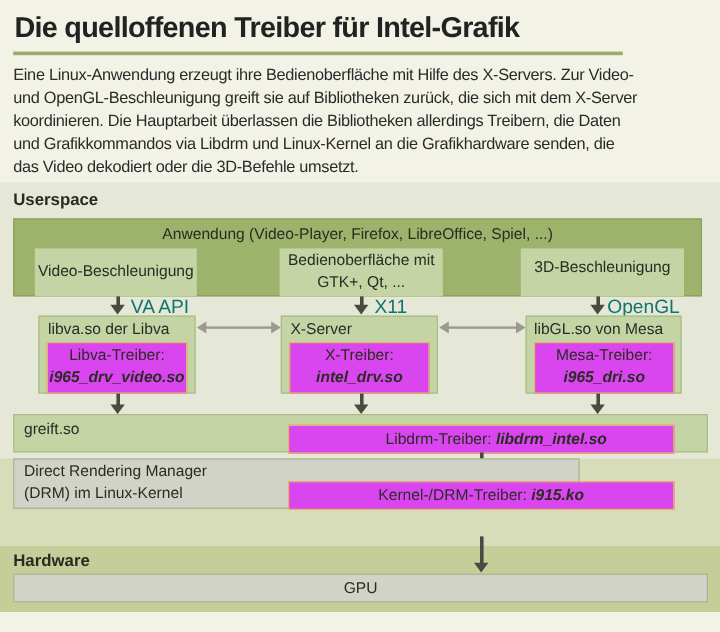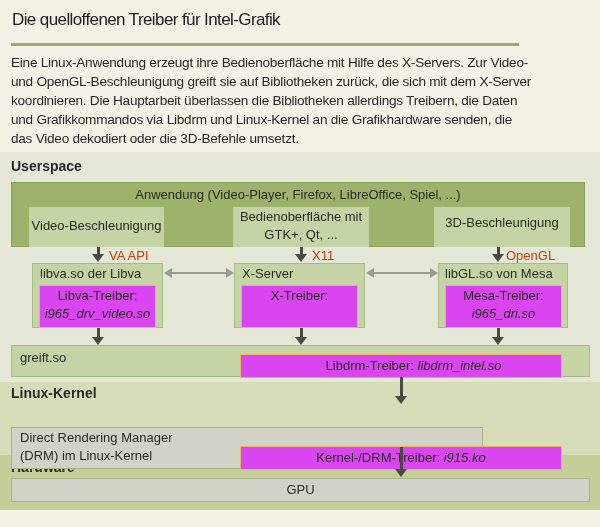--- a/index.html
+++ b/index.html
@@ -1,38 +1,38 @@
 <!DOCTYPE html>
 <html><head>
 <meta charset="utf-8">
 <style>
   html,body{margin:0;padding:0;}
   body{width:600px;height:527px;background:#f2f2e6;position:relative;overflow:hidden;
        font-family:"Liberation Sans","DejaVu Sans",sans-serif;color:#2b2b24;}
   .abs{position:absolute;box-sizing:border-box;}
-  .title{left:12px;top:10px;font-size:17px;font-weight:normal;letter-spacing:-0.6px;color:#222;}
+  .title{left:12px;top:10px;font-size:24px;font-weight:bold;letter-spacing:-0.6px;color:#222;}
   .rule{left:11px;top:43px;width:508px;height:3px;background:#9aae6a;}
   .intro{left:11px;top:53px;width:520px;font-size:13.6px;line-height:19px;letter-spacing:-0.25px;color:#2a2a2a;}
   .sec-user{left:0;top:152px;width:600px;height:230px;background:#e5e7d7;}
   .sec-kernel{left:0;top:382px;width:600px;height:73px;background:#d7ddb8;}
   .sec-hw{left:0;top:455px;width:600px;height:55px;background:#c5ce98;}
   .sec-label{font-size:14px;font-weight:bold;color:#2a2a22;}
   .box-app{left:11px;top:182px;width:574px;height:65px;background:#9db36b;border:1px solid #8aa05a;}
   .box-light{background:#c4d4a4;border:1px solid #a8bb84;}
   .box-orange{background:#d946ef;border:1px solid #e7b460;}
   .box-gray{background:#d2d3c8;border:1px solid #a8b388;}
   .ctext{font-size:13px;text-align:center;color:#2b2b24;}
   .ltext{font-size:13px;color:#2b2b24;}
-  .it{font-style:italic;}
+  .it{font-style:italic;font-weight:bold;}
   .arrow{width:0;height:0;border-left:6px solid transparent;border-right:6px solid transparent;border-top:8px solid #4a4a42;}
   .stem{background:#4a4a42;width:3px;}
   .harrow{height:2px;background:#9a9a92;}
   .ah-l{width:0;height:0;border-top:5px solid transparent;border-bottom:5px solid transparent;border-right:8px solid #9a9a92;}
   .ah-r{width:0;height:0;border-top:5px solid transparent;border-bottom:5px solid transparent;border-left:8px solid #9a9a92;}
-  .alabel{font-size:13px;color:#c2410c;}
+  .alabel{font-size:16px;color:#0f766e;}
 </style>
 </head>
 <body>
 
 <div class="abs title">Die quelloffenen Treiber für Intel-Grafik</div>
 <div class="abs rule"></div>
 <div class="abs intro">Eine Linux-Anwendung erzeugt ihre Bedienoberfläche mit Hilfe des X-Servers. Zur Video- und OpenGL-Beschleunigung greift sie auf Bibliotheken zurück, die sich mit dem X-Server koordinieren. Die Hauptarbeit überlassen die Bibliotheken allerdings Treibern, die Daten und Grafikkommandos via Libdrm und Linux-Kernel an die Grafikhardware senden, die das Video dekodiert oder die 3D-Befehle umsetzt.</div>
 
 <div class="abs sec-user">
   <div class="abs sec-label" style="left:11px;top:6px;">Userspace</div>
@@ -74,20 +74,21 @@
   <div class="abs ltext" style="left:7px;top:2px;">libva.so der Libva</div>
   <div class="abs box-orange" style="left:6px;top:21px;width:117px;height:43px;">
     <div class="abs ctext" style="left:0;width:100%;top:2px;">Libva-Treiber:</div>
     <div class="abs ctext it" style="left:0;width:100%;top:20px;">i965_drv_video.so</div>
   </div>
 </div>
 <div class="abs box-light" style="left:234px;top:263px;width:131px;height:65px;">
   <div class="abs ltext" style="left:7px;top:2px;">X-Server</div>
   <div class="abs box-orange" style="left:6px;top:21px;width:117px;height:43px;">
     <div class="abs ctext" style="left:0;width:100%;top:2px;">X-Treiber:</div>
+    <div class="abs ctext it" style="left:0;width:100%;top:20px;">intel_drv.so</div>
   </div>
 </div>
 <div class="abs box-light" style="left:438px;top:263px;width:130px;height:65px;">
   <div class="abs ltext" style="left:6px;top:2px;">libGL.so von Mesa</div>
   <div class="abs box-orange" style="left:6px;top:21px;width:117px;height:43px;">
     <div class="abs ctext" style="left:0;width:100%;top:2px;">Mesa-Treiber:</div>
     <div class="abs ctext it" style="left:0;width:100%;top:20px;">i965_dri.so</div>
   </div>
 </div>
 
@@ -109,21 +110,21 @@
 <div class="abs box-light" style="left:11px;top:345px;width:579px;height:32px;">
   <div class="abs ltext" style="left:8px;top:4px;">greift.so</div>
   <div class="abs box-orange" style="left:228px;top:8px;width:322px;height:24px;">
     <div class="abs ctext" style="left:0;width:100%;top:3px;padding-left:25px;"><span>Libdrm-Treiber: </span><span class="it">libdrm_intel.so</span></div>
   </div>
 </div>
 
 <div class="abs stem" style="left:400px;top:377px;height:20px;"></div>
 <div class="abs arrow" style="left:395px;top:396px;"></div>
 
-<div class="abs box-gray" style="left:11px;top:427px;width:472px;height:42px;">
+<div class="abs box-gray" style="left:11px;top:382px;width:472px;height:42px;">
   <div class="abs ltext" style="left:8px;top:2px;">Direct Rendering Manager</div>
   <div class="abs ltext" style="left:8px;top:20px;text-align:right;">(DRM) im Linux-Kernel</div>
   <div class="abs box-orange" style="left:228px;top:18px;width:322px;height:24px;">
     <div class="abs ctext" style="left:0;width:100%;top:3px;"><span>Kernel-/DRM-Treiber: </span><span class="it">i915.ko</span></div>
   </div>
 </div>
 
 <div class="abs stem" style="left:400px;top:447px;height:23px;"></div>
 <div class="abs arrow" style="left:395px;top:469px;"></div>
 

